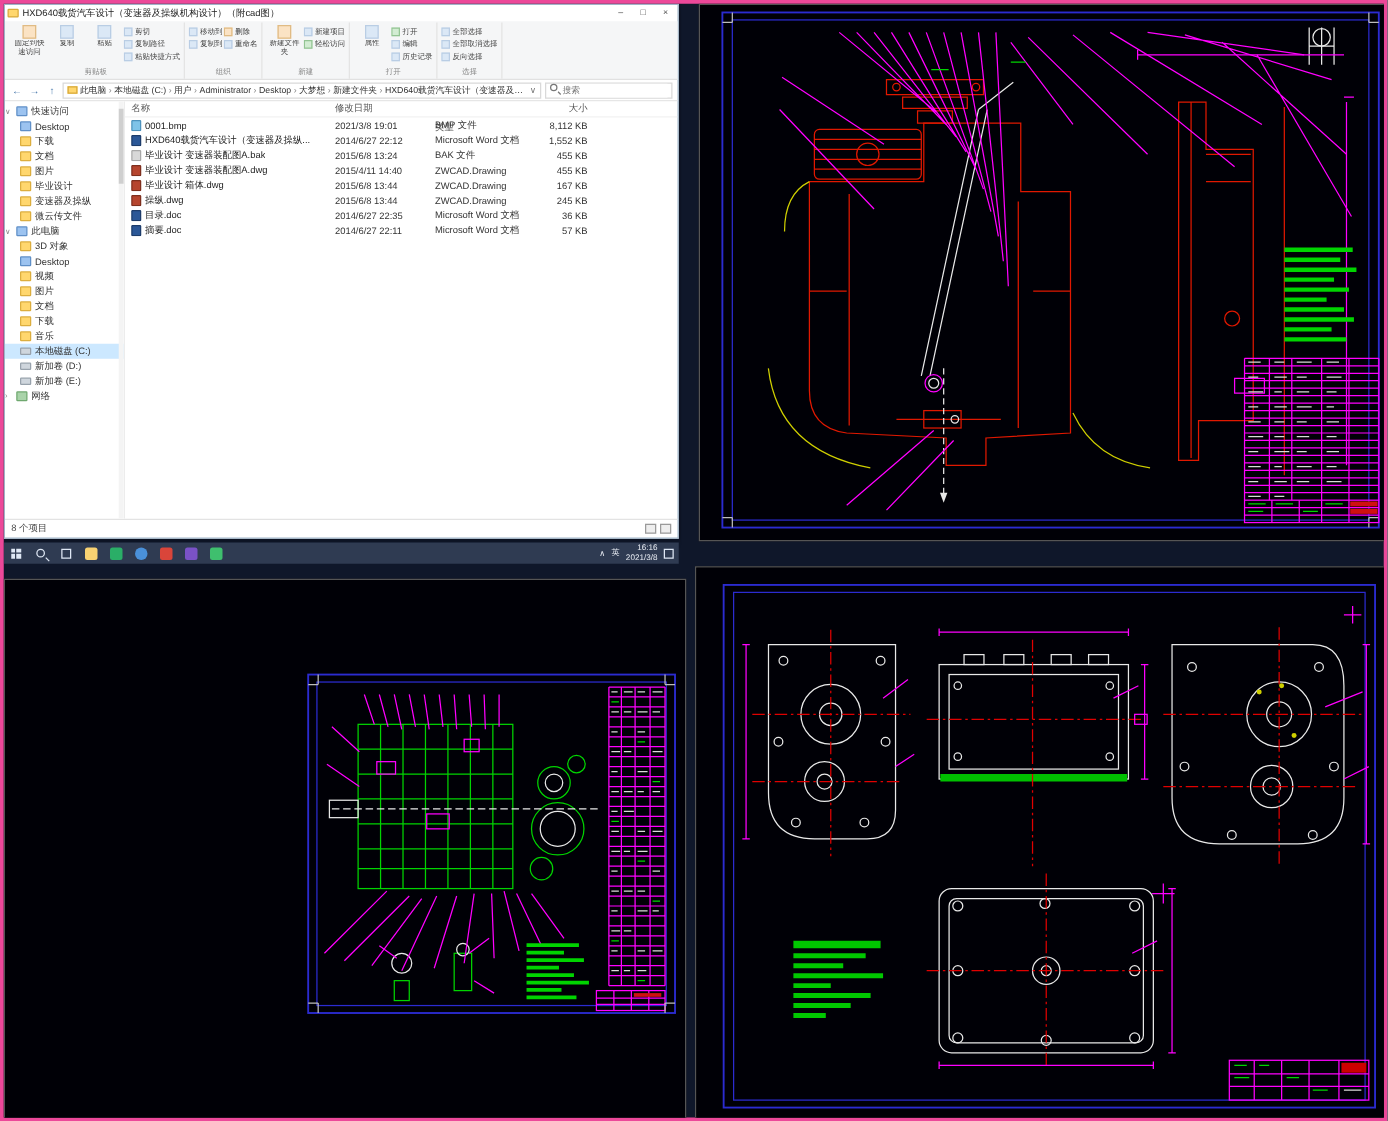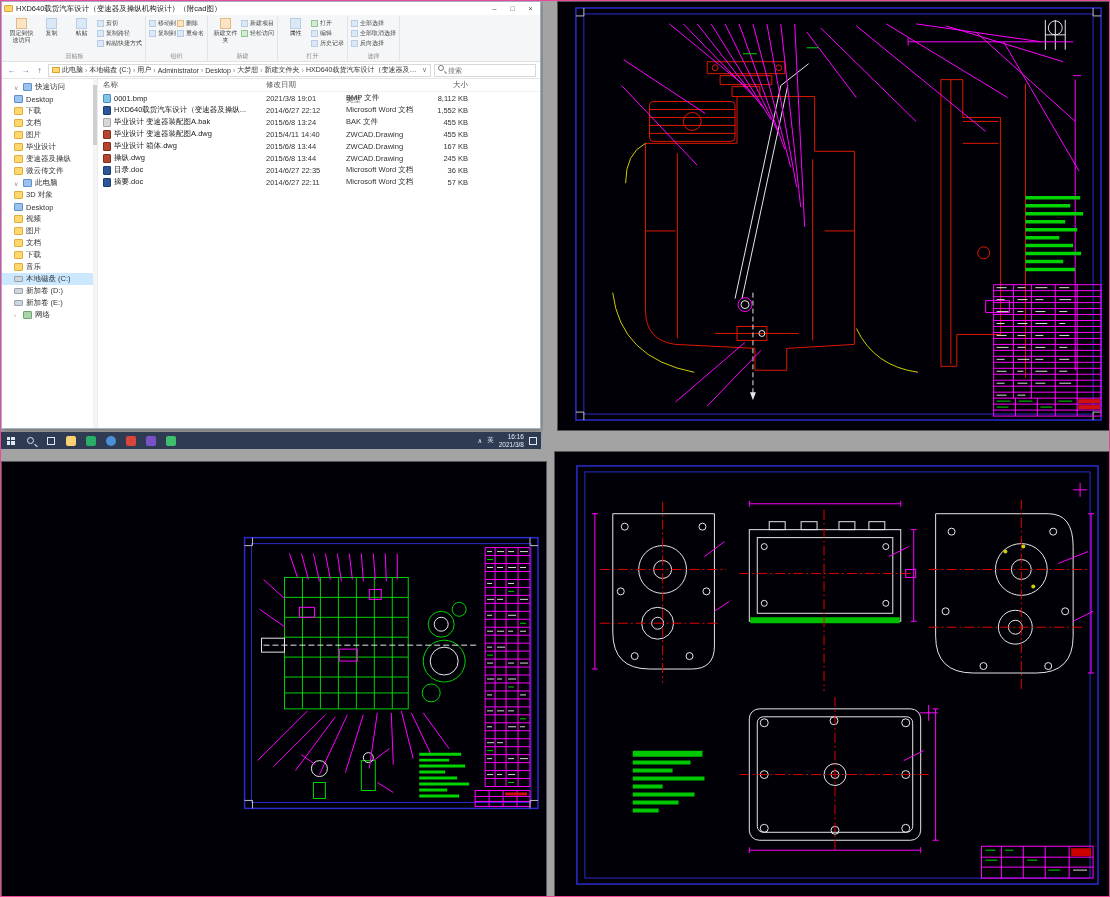--- a/index.html
+++ b/index.html
@@ -1,17 +1,17 @@
 <!DOCTYPE html>
 <html><head>
 <meta charset="utf-8">
 <style>
   * { box-sizing: border-box; }
   body { margin:0; background:#fff; font-family:"Liberation Sans", sans-serif; }
-  #stage { position:relative; width:1110px; height:897px; background:#a3a3a3; overflow:hidden; border:1px solid #ec4899; }
+  #stage { position:relative; width:1110px; height:897px; background:#0f172a; overflow:hidden; border:3px solid #ec4899; }
   .quad { position:absolute; overflow:hidden; }
 
   
   #q-tr { left:556px; top:0; width:554px; height:430px; background:#000006; border:1px solid #555; }
   #q-bl { left:0; top:460px; width:546px; height:437px; background:#000006; border:1px solid #555; }
   #q-br { left:553px; top:450px; width:557px; height:447px; background:#000006; border:1px solid #555; }
   .quad svg { display:block; width:100%; height:100%; }
 
   
   #q-explorer { left:0; top:0; width:542px; height:452px; }
@@ -44,21 +44,21 @@
   .addr-folder { width:8px; height:6px; background:#ffd76e; border:1px solid #d8a93a; flex:0 0 auto; }
   .crumb-sep { color:#888; }
   .crumb.last { overflow:hidden; text-overflow:ellipsis; }
   .addr-dd { margin-left:auto; color:#777; }
   .search-box { width:102px; height:13px; border:1px solid #d9d9d9; display:flex; padding:0 3px; gap:2px; }
   .search-box input { border:none; outline:none; width:100%; font-size:7px; font-family:inherit; color:#333; }
   .mag { width:6px; height:6px; border:1px solid #777; border-radius:50%; position:relative; flex:0 0 auto; }
   .mag::after { content:""; position:absolute; width:3px; height:1px; background:#777; transform:rotate(45deg); left:5px; top:6px; }
   .main { flex:1; display:flex; overflow:hidden; }
   .sidebar { width:96px; border-right:1px solid #ececec; padding-top:2px; font-size:7.5px; color:#333; overflow:hidden; position:relative; }
-  .side-row { display:flex; align-items:center; gap:3px; height:12px; padding-left:12px; white-space:nowrap; overflow:hidden; }
+  .side-row { display:flex; align-items:center; gap:3px; height:12px; padding-left:0; white-space:nowrap; overflow:hidden; }
   .side-row .chev { width:6px; font-size:6px; color:#888; flex:0 0 auto; }
   .side-row.indent { padding-left:12px; }
   .side-row.sel { background:#cce8ff; }
   .sicon { width:9px; height:8px; border-radius:1px; flex:0 0 auto; }
   .sicon.folder { background:#ffd76e; border:1px solid #dcae3f; }
   .sicon.pc { background:#9cc3f0; border:1px solid #5f8fc7; }
   .sicon.drive { background:#cfd6dd; border:1px solid #98a2ac; height:6px; }
   .sicon.net { background:#a9d3a9; border:1px solid #6fa86f; }
   .side-scroll { position:absolute; right:0; top:0; width:4px; height:100%; background:#f4f4f4; }
   .side-thumb { position:absolute; right:0; top:6px; width:4px; height:60px; background:#cfcfcf; }
@@ -432,20 +432,27 @@
                 <span class="fic word"></span>
                 <span class="txt">摘要.doc</span>
               </span>
               <span class="fdate">2014/6/27 22:11</span>
               <span class="ftype">Microsoft Word 文档</span>
               <span class="fsize">57 KB</span>
             </div>
         </div>
       </div>
 
+      <div class="statusbar">
+        <span>8 个项目</span>
+        <span class="status-icons">
+          <span class="view-ic"></span>
+          <span class="view-ic"></span>
+        </span>
+      </div>
     </div>
 
     <div class="taskbar">
       <span class="tb-ic">
           <span class="winlogo">
             <div></div>
             <div></div>
             <div></div>
             <div></div>
           </span>

